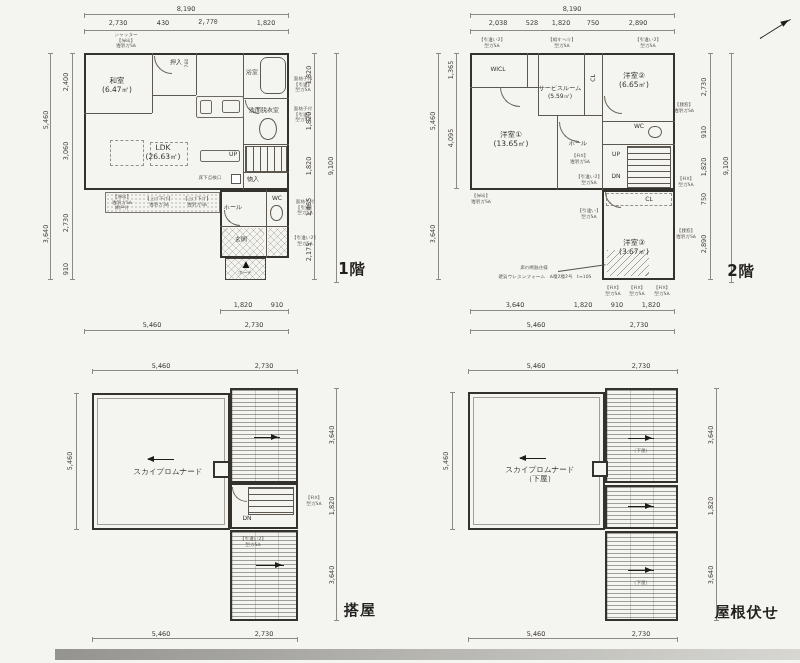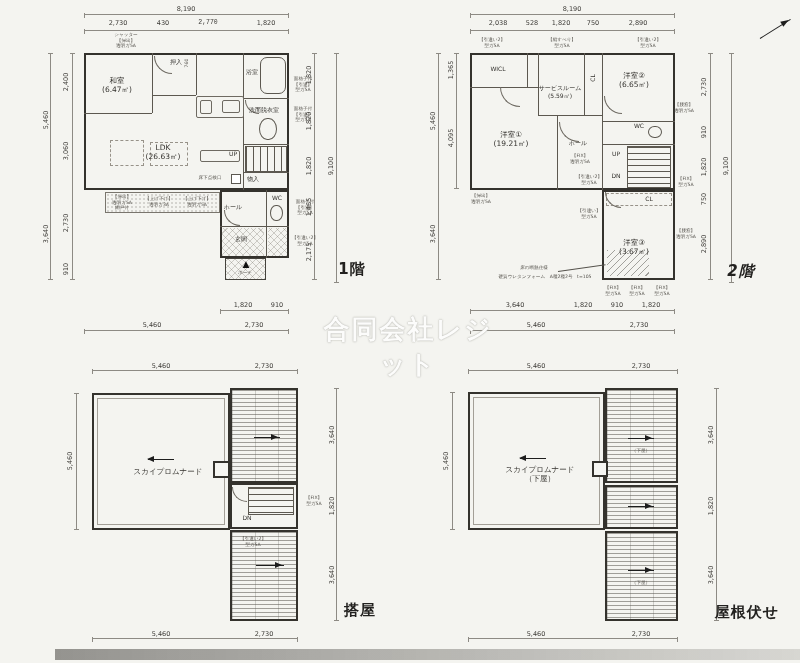--- a/index.html
+++ b/index.html
@@ -201,21 +201,21 @@
 型ガ5A</span>
       <span class="lbl rm-s" style="left: 498px; top: 69px;">WICL</span>
       <span class="lbl rm-s" style="left: 560px; top: 91px;">サービスルーム
 (5.59㎡)</span>
       <span class="lbl rm-s rot" style="left: 593px; top: 78px;">CL</span>
       <span class="lbl rm" style="left: 634px; top: 80px;">洋室②
 (6.65㎡)</span>
       <span class="lbl sm" style="left: 684px; top: 107px;">【腰窓】
 透明ガ5A</span>
       <span class="lbl rm" style="left: 511px; top: 139px;">洋室①
-(19.21㎡)</span>
+(13.65㎡)</span>
       <span class="lbl rm-s" style="left: 578px; top: 143px;">ホール</span>
       <span class="lbl rm-s" style="left: 639px; top: 126px;">WC</span>
       <span class="lbl rm-s" style="left: 616px; top: 154px;">UP</span>
       <span class="lbl rm-s" style="left: 616px; top: 176px;">DN</span>
       <span class="lbl sm" style="left: 580px; top: 158px;">【FIX】
 透明ガ5A</span>
       <span class="lbl sm" style="left: 589px; top: 179px;">【引違い2】
 型ガ5A</span>
       <span class="lbl sm" style="left: 686px; top: 181px;">【FIX】
 型ガ5A</span>
@@ -245,21 +245,21 @@
       <span class="lbl rot" style="left: 704px; top: 167px;">1,820</span>
       <span class="lbl rot" style="left: 704px; top: 199px;">750</span>
       <span class="lbl rot" style="left: 704px; top: 244px;">2,890</span>
       <span class="lbl rot" style="left: 726px; top: 166px;">9,100</span>
       <span class="lbl" style="left: 515px; top: 305px;">3,640</span>
       <span class="lbl" style="left: 583px; top: 305px;">1,820</span>
       <span class="lbl" style="left: 617px; top: 305px;">910</span>
       <span class="lbl" style="left: 651px; top: 305px;">1,820</span>
       <span class="lbl" style="left: 536px; top: 325px;">5,460</span>
       <span class="lbl" style="left: 639px; top: 325px;">2,730</span>
-      <span class="lbl ttl" style="left: 741px; top: 271px; font-style: italic;">2階</span>
+      <span class="lbl ttl" style="left: 741px; top: 271px;">2階</span>
     </div>
   <div class="plan">
       <div class="shape wall" style="left: 92px; top: 393px; width: 138px; height: 137px;"></div>
       <div class="shape inl" style="left: 97px; top: 398px; width: 128px; height: 127px;"></div>
       <div class="shape roof" style="left: 230px; top: 388px; width: 68px; height: 95px;"></div>
       <div class="shape wall" style="left: 230px; top: 483px; width: 68px; height: 46px;"></div>
       <div class="shape st-h" style="left: 248px; top: 487px; width: 46px; height: 28px;"></div>
       <div class="shape box2" style="left: 213px; top: 461px; width: 17px; height: 17px;"></div>
       <div class="shape roof" style="left: 230px; top: 530px; width: 68px; height: 91px;"></div>
       <div class="shape arc" style="left: 232px; top: 487px; width: 15px; height: 15px;"></div>
@@ -308,15 +308,14 @@
 （下屋）</span>
       <span class="lbl sm" style="left: 641px; top: 451px;">（下屋）</span>
       <span class="lbl sm" style="left: 641px; top: 583px;">（下屋）</span>
       <span class="lbl rot" style="left: 711px; top: 435px;">3,640</span>
       <span class="lbl rot" style="left: 711px; top: 506px;">1,820</span>
       <span class="lbl rot" style="left: 711px; top: 575px;">3,640</span>
       <span class="lbl" style="left: 536px; top: 634px;">5,460</span>
       <span class="lbl" style="left: 641px; top: 634px;">2,730</span>
       <span class="lbl ttl" style="left: 747px; top: 612px;">屋根伏せ</span>
     </div>
-  <div class="watermark">合同会社レジット</div>
   <div class="scanband"></div>
 </div>
 
 </body></html>

